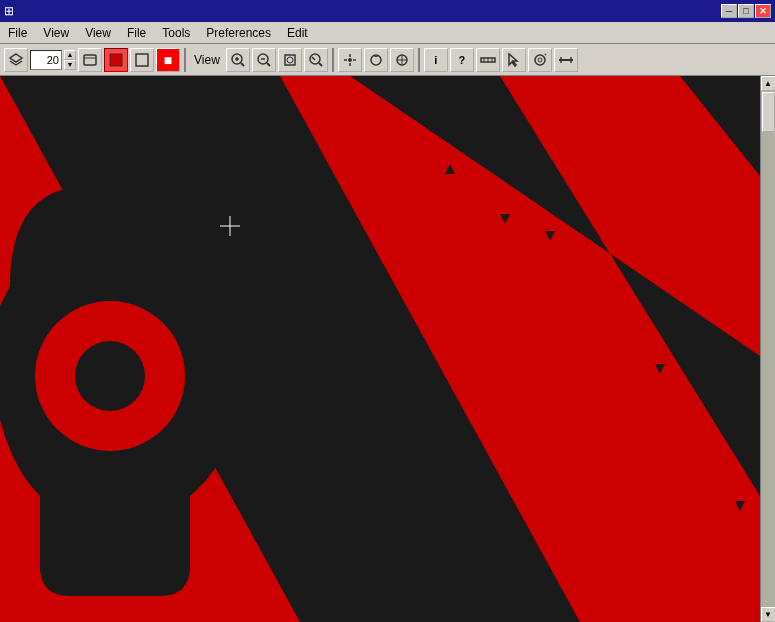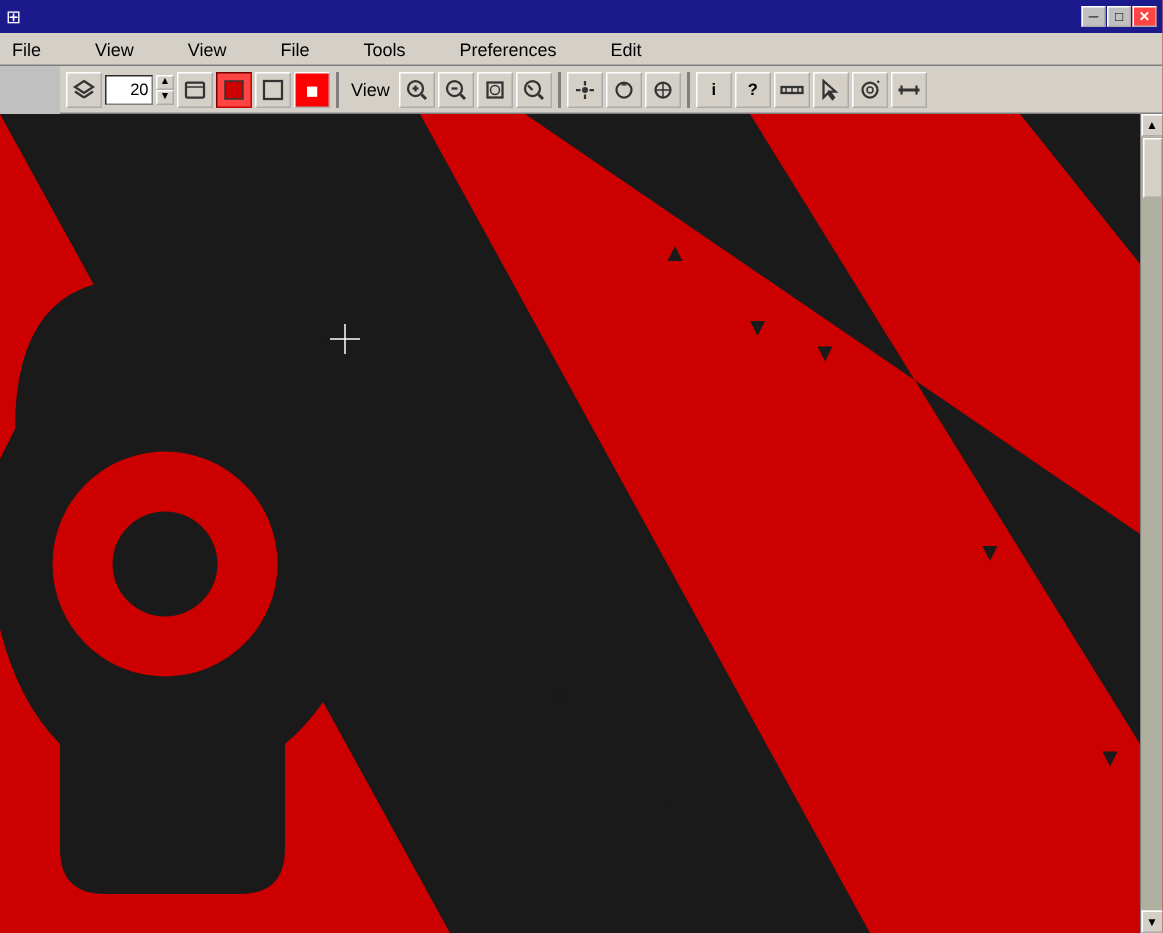--- a/index.html
+++ b/index.html
@@ -30,39 +30,37 @@
     }
     .title-btn.close { background: #c0c0c0; }
 
     
     #menubar {
       background: #d4d0c8;
       height: 22px;
       display: flex;
       align-items: center;
       border-bottom: 1px solid #808080;
-      gap: 20px;
     }
     .menu-item {
       padding: 2px 8px;
       cursor: pointer;
       font-size: 12px;
       color: #000;
     }
 
     
     #toolbar {
       background: #d4d0c8;
       height: 32px;
       display: flex;
       align-items: center;
       padding: 2px 4px;
       gap: 2px;
       border-bottom: 1px solid #808080;
-      margin-left: 40px;
     }
     .toolbar-separator {
       width: 2px;
       height: 24px;
       background: #808080;
       margin: 0 2px;
     }
     .toolbar-btn {
       width: 24px; height: 24px;
       background: #d4d0c8;

